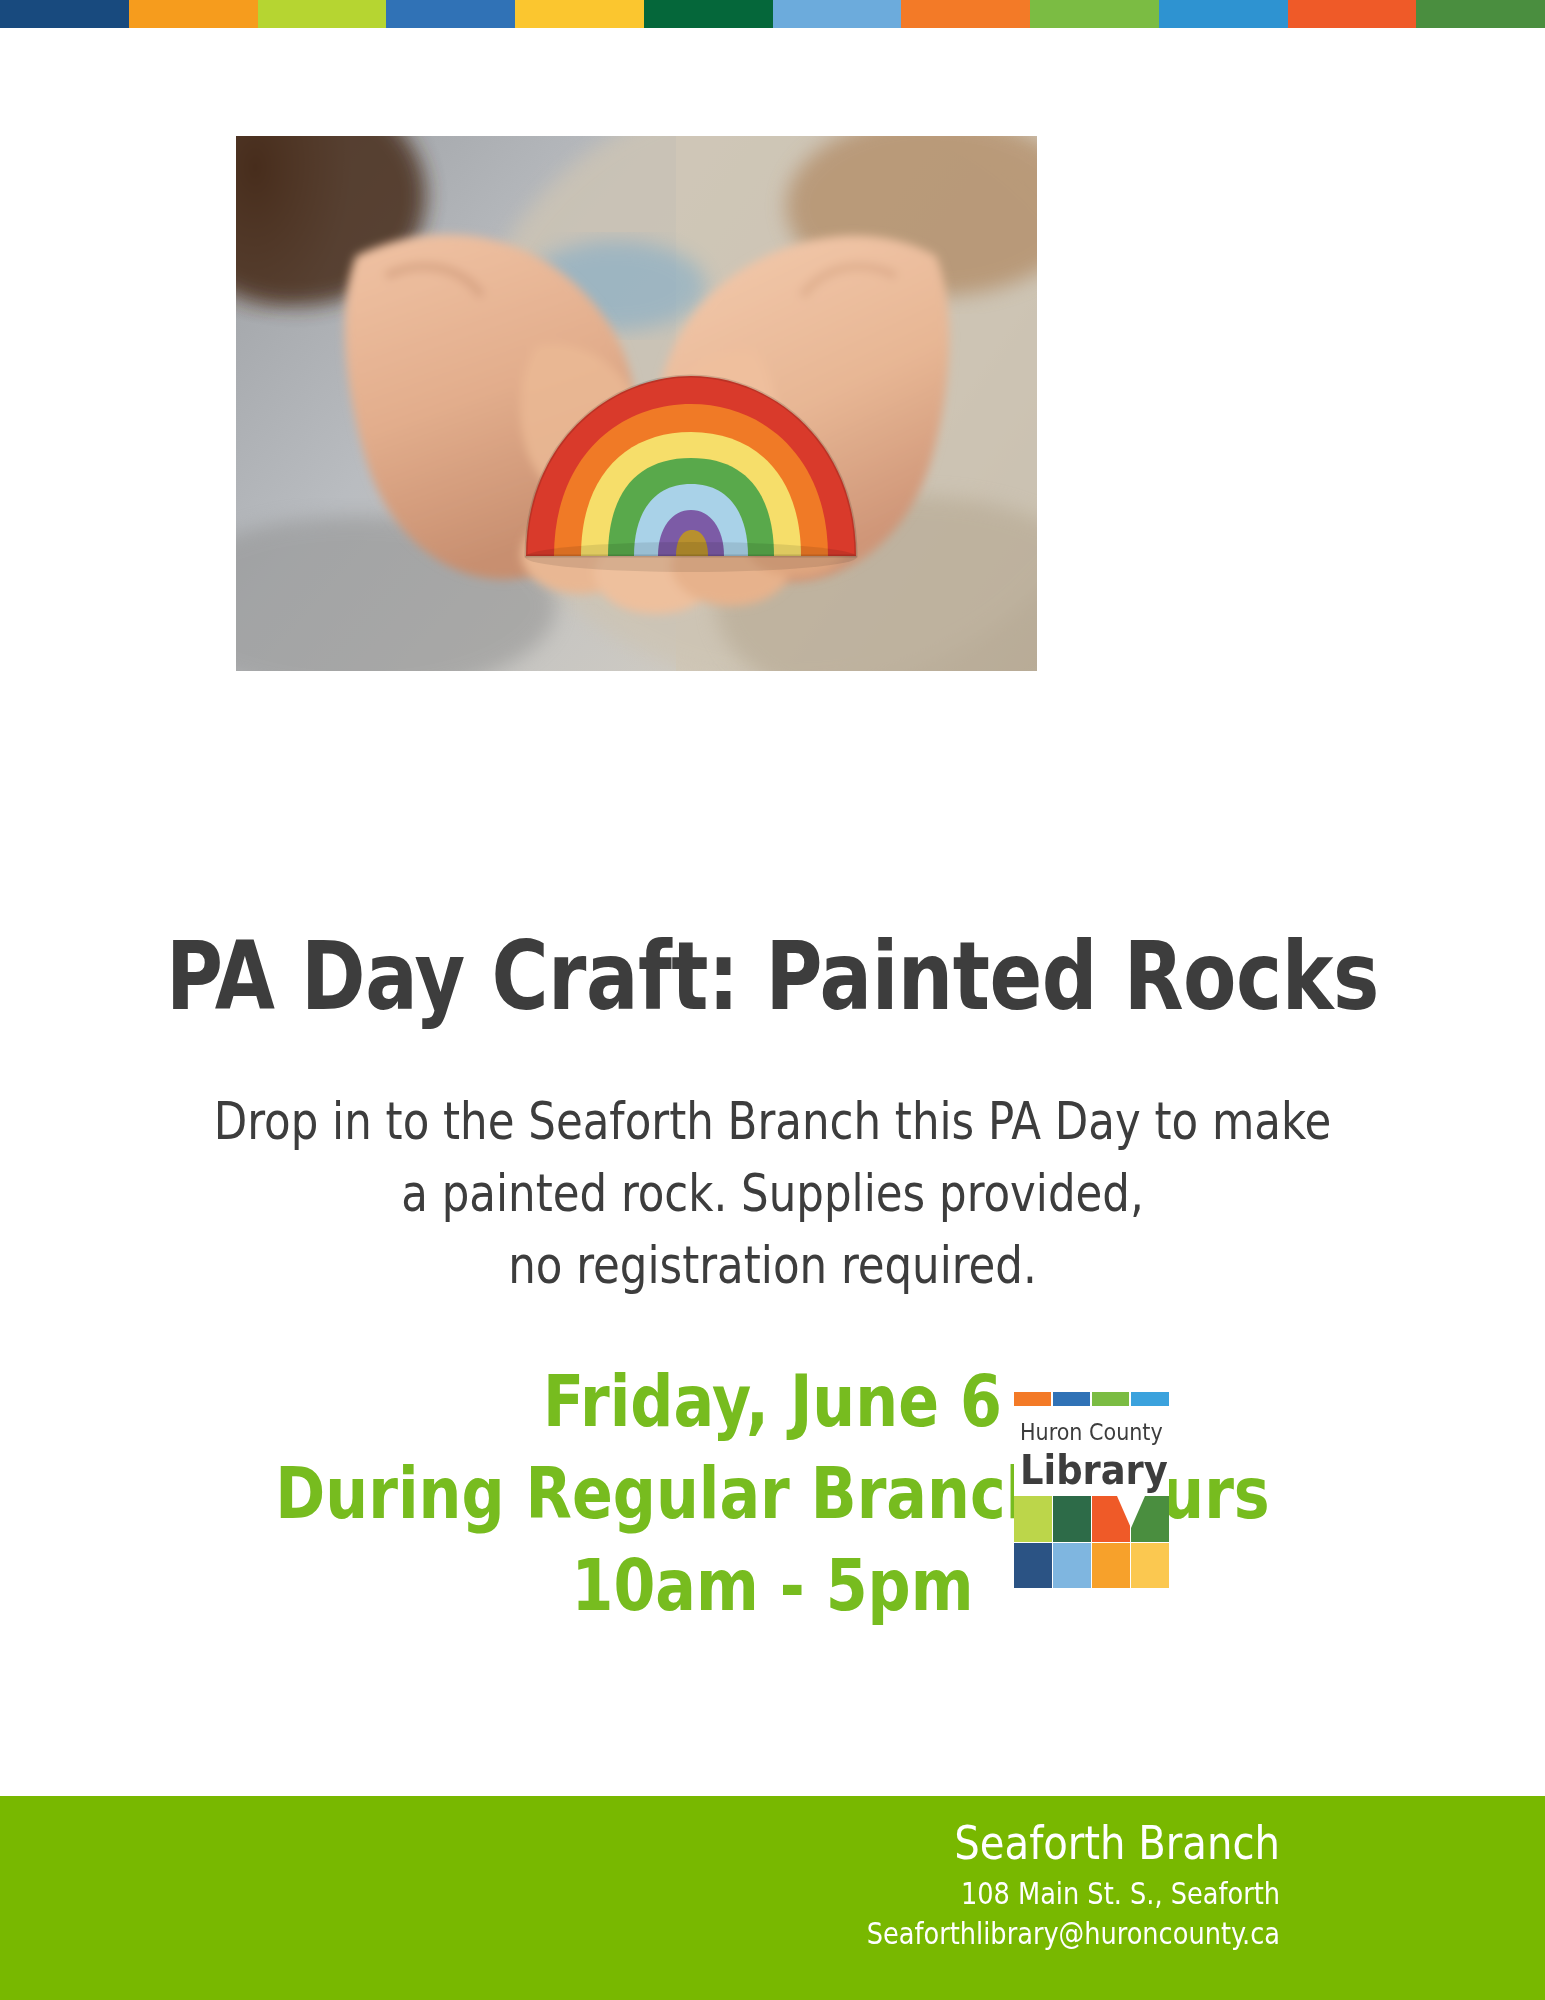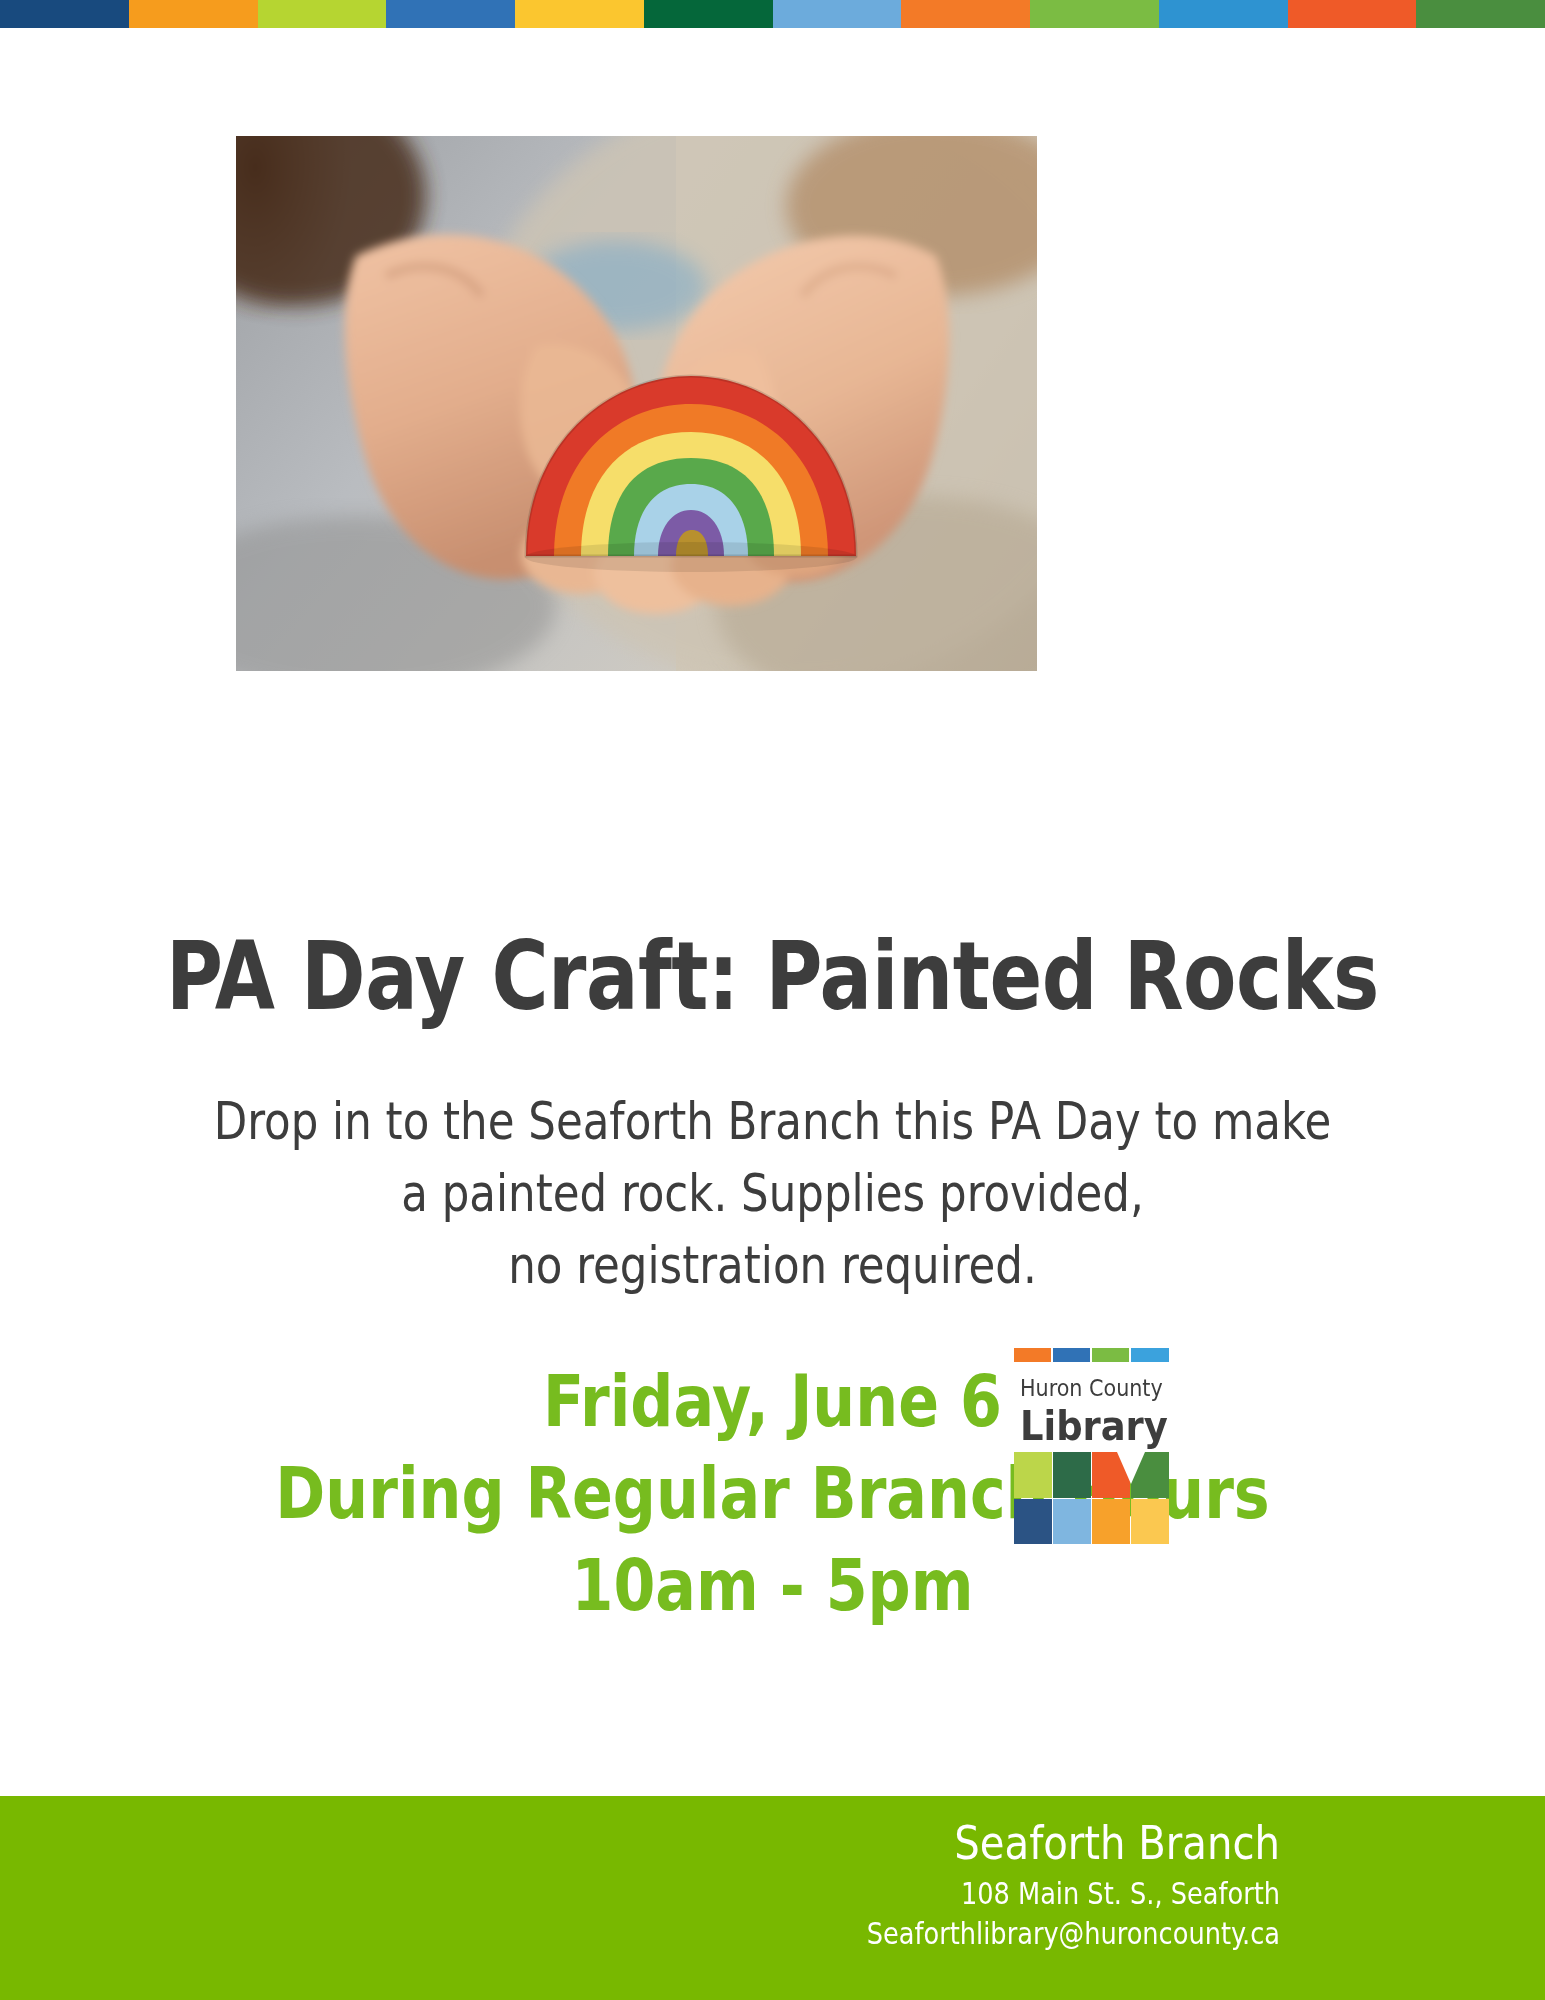--- a/index.html
+++ b/index.html
@@ -100,21 +100,21 @@
   .footer-text .branch {
     font-size:47px; line-height:62px; font-weight:400; white-space:nowrap;
   }
   .footer-text .addr {
     font-size:30px; line-height:40px; font-weight:400; white-space:nowrap;
   }
 
   
   .logo {
     position:absolute;
-    left:1014px; top:1348px;
+    left:1014px; top:1392px;
     width:196px; height:196px;
   }
   .logo svg { display:block; width:100%; height:100%; }
 </style>
 </head>
 <body>
 
 <div class="poster">
 
   <div class="color-strip">

